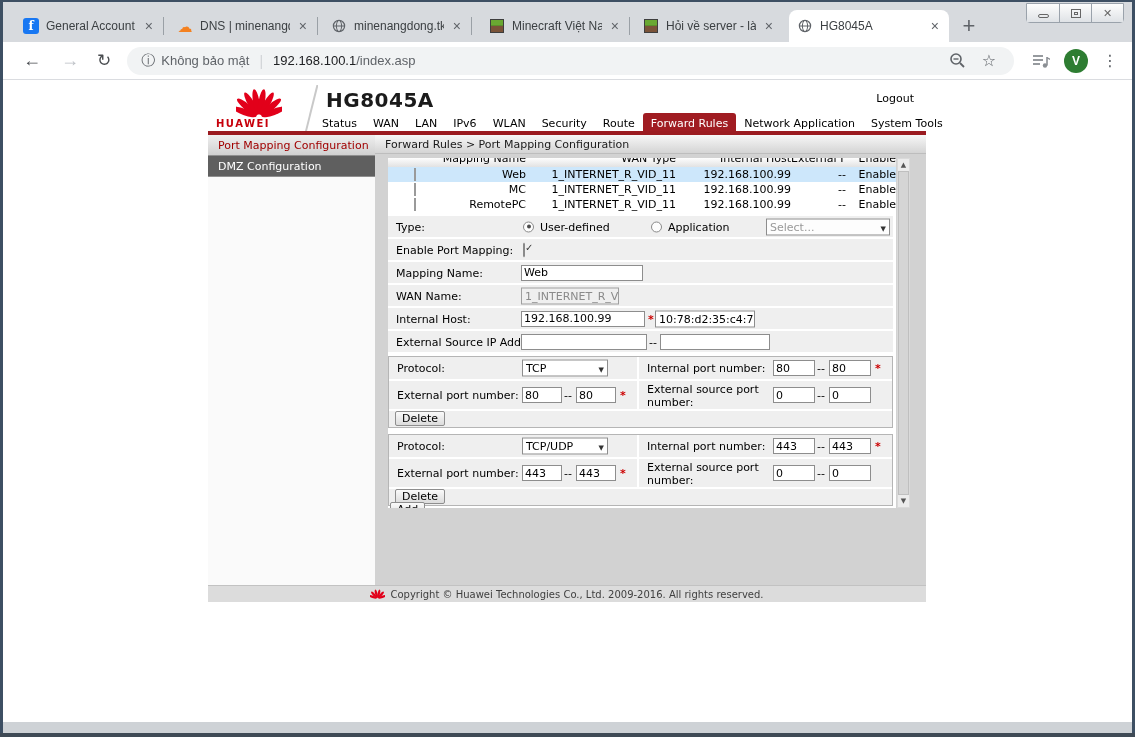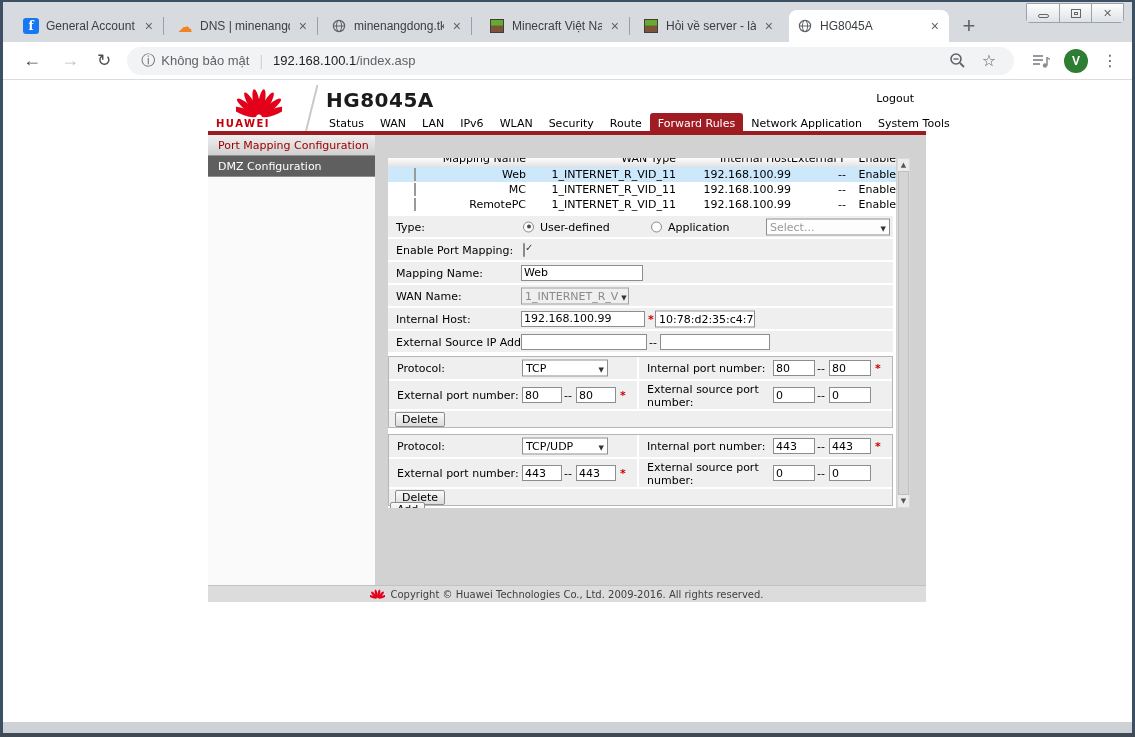--- a/index.html
+++ b/index.html
@@ -59,21 +59,21 @@
   
   .viewport{position:absolute;left:3px;top:80px;width:1129px;height:642px;background:#fff}
   .page{position:absolute;left:205px;top:5px;width:718px;height:517px;font-family:"DejaVu Sans",sans-serif;
         font-size:11px;color:#000;background:#fff}
   .hw-logo{position:absolute;left:8px;top:1px;width:86px;}
   .hw-brand{color:#c7000b;font-weight:bold;font-size:10px;letter-spacing:1.5px;margin-top:-2px}
   .hdr-slash{position:absolute;left:96px;top:0;width:14px;height:48px;overflow:hidden}
   .hdr-slash i{position:absolute;left:6px;top:-4px;width:2px;height:60px;background:#c9c9c9;transform:rotate(14deg)}
   .model{position:absolute;left:118px;top:3px;font-size:20px;font-weight:bold;color:#1b1b1b;letter-spacing:0.5px}
   .logout{position:absolute;right:12px;top:7px;font-size:11px;color:#000;cursor:pointer}
-  .nav{position:absolute;left:113px;top:28px;display:flex;align-items:flex-end}
+  .nav{position:absolute;left:106px;top:28px;display:flex;align-items:flex-end}
   .nav-item{padding:4px 8px 3px;cursor:pointer;white-space:nowrap}
   .nav-item.active{background:#a01c22;color:#fff;border-radius:3px 3px 0 0;font-weight:normal}
   .redline{position:absolute;left:0;top:46px;width:718px;height:4px;background:#9b1b20}
 
   .sidebar{position:absolute;left:0;top:50px;width:167px;height:450px;background:#fafafa}
   .side-item{height:21px;line-height:21px;padding-left:10px;background:#5f5f5f;color:#fff;
              border-bottom:1px solid #8f8f8f;cursor:pointer}
   .side-item.selected{background:linear-gradient(#efefef,#d0d0d0);color:#a00000}
 
   .content{position:absolute;left:167px;top:50px;width:551px;height:450px;background:#d2d2d2}
@@ -113,21 +113,21 @@
   .radio.on::after{content:"";position:absolute;left:2.5px;top:2.5px;width:4px;height:4px;border-radius:50%;background:#4b4b4b}
   .check{width:12px;height:12px;border:1px solid #8a8a8a;background:#fdfdfd;border-radius:2px;cursor:pointer;position:relative}
   .check.on::after{content:"✓";position:absolute;left:1px;top:-2px;font-size:10px;color:#3c3c3c}
   .req{color:#cc0000;font-weight:bold}
 
   
   .pg{position:absolute;left:0;width:505px;height:72px;border:1px solid #b5b5b5;background:#fff}
   .pgrow{position:relative;background:#efefef}
   .pgrow1{height:24px;border-bottom:2px solid #fff}
   .pgrow2{height:30px;border-bottom:2px solid #fff}
-  .pgrow3{height:16px;background:#efefef;display:flex;align-items:center;padding-left:6px}
+  .pgrow3{height:16px;background:#efefef;display:flex;align-items:flex-start;padding-left:6px}
   .vdiv{position:absolute;left:248px;top:0;bottom:0;width:2px;background:#fff}
   .wrapLabel{position:absolute;left:258px;top:2px;width:115px;line-height:13px}
   .btn{height:15px;font-family:"DejaVu Sans",sans-serif;font-size:11px;line-height:13px;padding:0 6px;
        border:1px solid #8e8e8e;border-radius:2px;background:linear-gradient(#fafafa,#dcdcdc);cursor:pointer}
   .addbtn{position:absolute;left:2px;top:344px}
 
   .pfooter{position:absolute;left:0;top:500px;width:718px;height:17px;background:#dcdcdc;border-top:1px solid #c2c2c2;
            display:flex;align-items:center;justify-content:center;gap:5px;font-size:10px;color:#3f3f3f}
 
   svg{display:block}
@@ -289,20 +289,21 @@
     <span class="nav-item">System Tools</span>
   </div>
   <div class="redline"></div>
 
   <div class="sidebar">
     <div class="side-item selected">Port Mapping Configuration</div>
     <div class="side-item">DMZ Configuration</div>
   </div>
 
   <div class="content">
+    <div class="crumb">Forward Rules &gt; Port Mapping Configuration</div>
 
     <div class="scrollview">
 
       <div class="thead">
         <div class="thead-in">
           <span class="tc tc0"></span>
           <span class="tc tc1">Mapping Name</span>
           <span class="tc tc2">WAN Type</span>
           <span class="tc tc3">Internal Host</span>
           <span class="tc tc4">External Host</span>
@@ -352,21 +353,21 @@
         </div>
       </div>
 
       <div class="frow" style="top:104px">
         <span class="flabel">Mapping Name:</span>
         <input class="tin abs" style="left: 133px; width: 122px;" value="Web">
       </div>
 
       <div class="frow" style="top:127px">
         <span class="flabel">WAN Name:</span>
-        <div class="sel disabled abs" style="left:133px;width:108px">
+        <div class="sel disabled abs" style="left:133px;width:98px">
           <span>1_INTERNET_R_V</span>
               <span class="dd"></span>
         </div>
       </div>
 
       <div class="frow" style="top:150px">
         <span class="flabel">Internal Host:</span>
         <input class="tin abs" style="left: 133px; width: 124px;" value="192.168.100.99">
         <span class="abs req" style="left:260px">*</span>
         <div class="sel abs" style="left:267px;width:100px">

